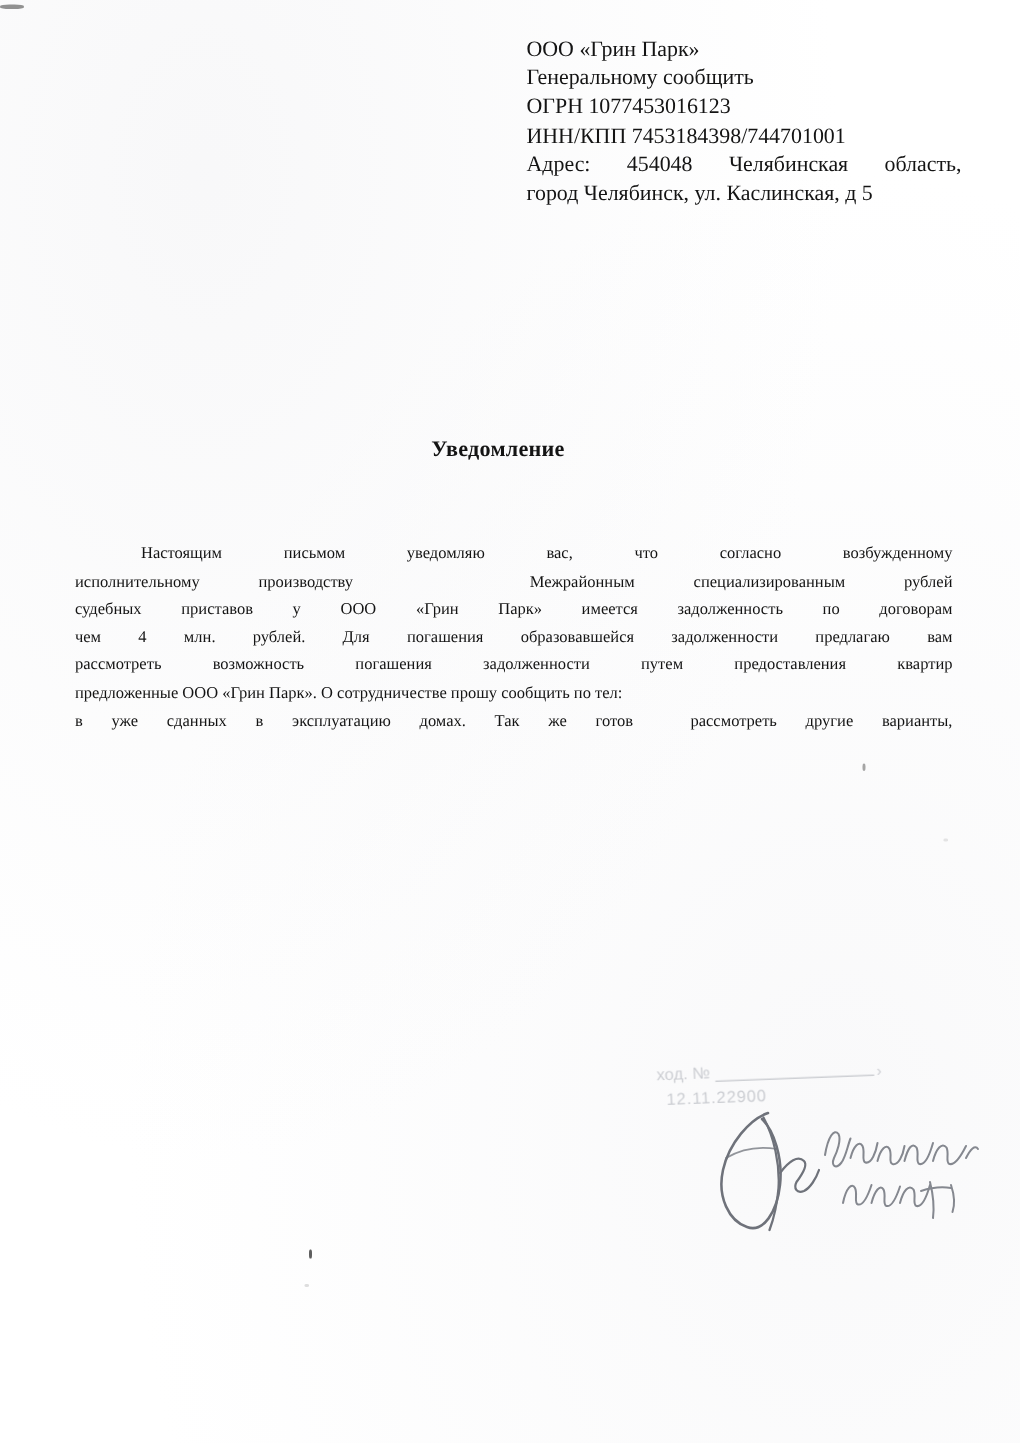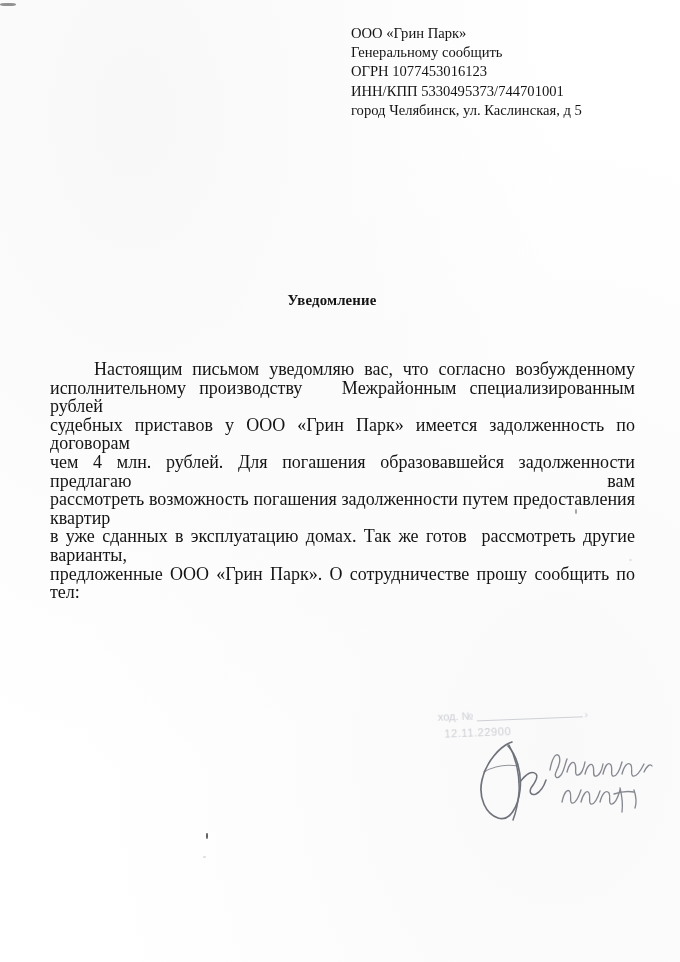--- a/index.html
+++ b/index.html
@@ -63,21 +63,21 @@
     font-weight: bold;
     letter-spacing: 0.15px;
   }
 
   
   .body-text {
     position: absolute;
     left: 50px;
     top: 360px;
     width: 585px;
-    font-size: 18px;
+    font-size: 11px;
     line-height: 18.6px;
   }
   .body-text p {
     margin: 0;
     text-align: justify;
     text-justify: inter-word;
   }
   .body-text .line {
     display: block;
     text-align: justify;
@@ -171,35 +171,36 @@
 </head>
 <body>
 
 <div class="page">
   <div class="paper-tint"></div>
 
   <div class="addressee">
     <span class="ln">ООО «Грин Парк»</span>
     <span class="ln">Генеральному сообщить</span>
     <span class="ln">ОГРН 1077453016123</span>
-    <span class="ln">ИНН/КПП 5330495373/744701001</span>
+    <span class="ln">ИНН/КПП 7453184398/744701001</span>
+    <span class="ln just">Адрес:   454048   Челябинская   область,</span>
     <span class="ln">город Челябинск, ул. Каслинская, д 5</span>
   </div>
 
   <div class="doc-title">Уведомление</div>
 
   <div class="body-text">
     <p>
       <span class="line"><span class="indent"></span><span>Настоящим письмом уведомляю вас, что согласно возбужденному</span></span>
       <span class="line">исполнительному производству   Межрайонным специализированным рублей</span>
       <span class="line">судебных приставов у ООО «Грин Парк» имеется задолженность по договорам</span>
       <span class="line">чем 4 млн. рублей. Для погашения образовавшейся задолженности предлагаю вам</span>
       <span class="line">рассмотреть возможность погашения задолженности путем предоставления квартир</span>
+      <span class="line last">предложенные ООО «Грин Парк». О сотрудничестве прошу сообщить по тел:</span>
       <span class="line">в уже сданных в эксплуатацию домах. Так же готов  рассмотреть другие варианты,</span>
-      <span class="line last">предложенные ООО «Грин Парк». О сотрудничестве прошу сообщить по тел:</span>
     </p>
   </div>
 
   <div class="stamp">
     <div class="srow">
       <span>ход. №</span>
       <span class="rule"></span>
       <span class="arrow">›</span>
     </div>
     <div class="srow date">

